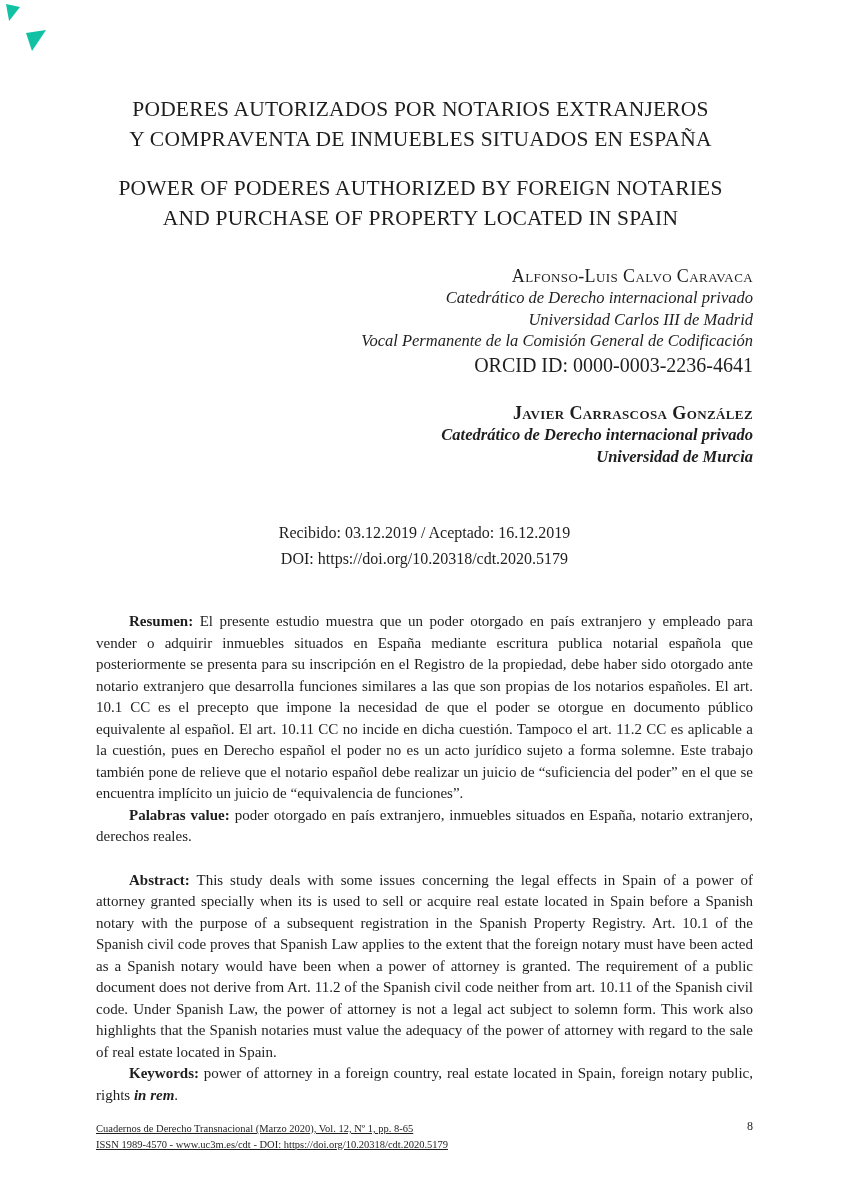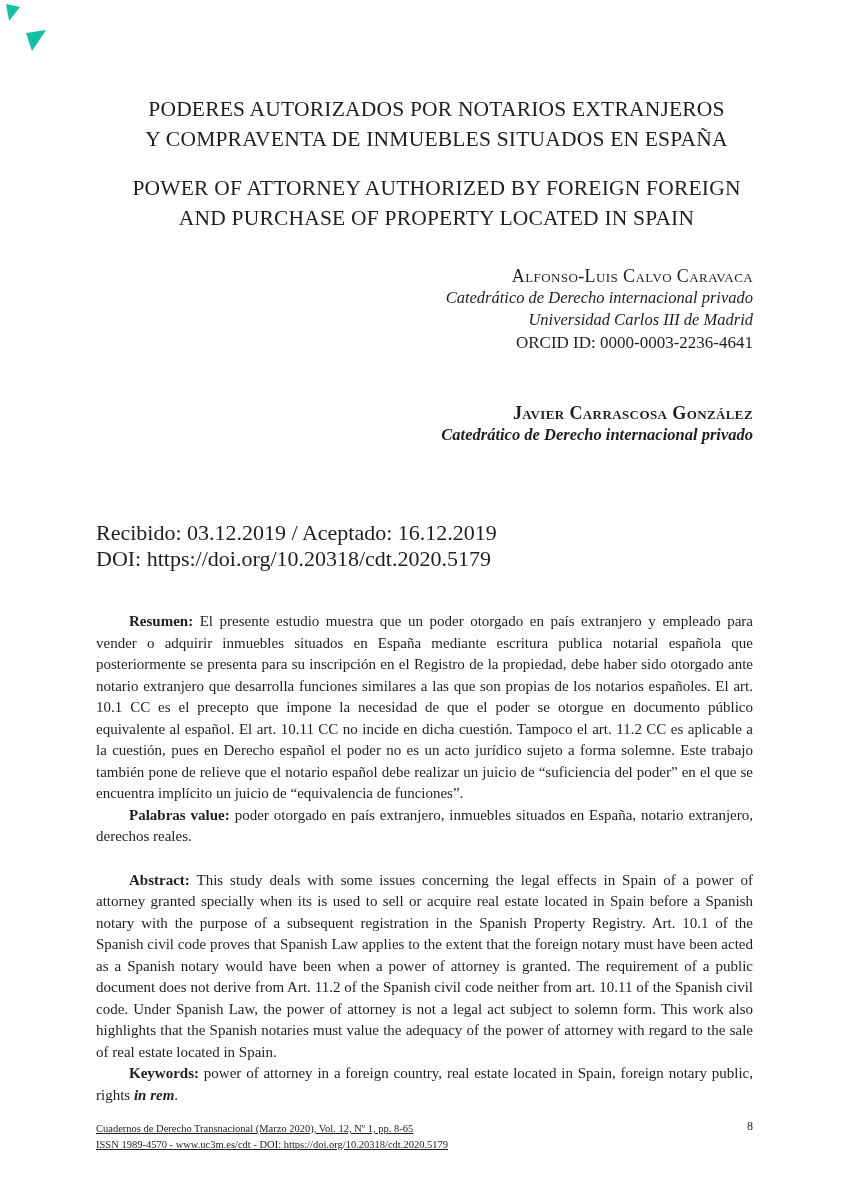--- a/index.html
+++ b/index.html
@@ -12,37 +12,37 @@
     color:var(--text);
   }
 
   
   .corner-marks { position:absolute; left:0; top:0; width:60px; height:62px; }
   .mark { position:absolute; background:var(--accent); }
   .mark1 { left:6px;  top:4px;  width:14px; height:17px; clip-path:polygon(0 0, 100% 18%, 22% 100%); }
   .mark2 { left:26px; top:30px; width:20px; height:21px; clip-path:polygon(0 14%, 100% 0, 30% 100%); }
 
   .title {
-    position:absolute; left:108px; width:657px; text-align:center;
+    position:absolute; left:92px; width:657px; text-align:center;
     font-size:21.5px; line-height:30px; letter-spacing:0.2px; font-weight:400;
     margin:0;
   }
   .title-es { top:94px; }
   .title-en { top:173px; }
 
   .author { position:absolute; left:96px; width:657px; text-align:right; }
   .author-1 { top:265px; }
   .author-2 { top:402px;font-weight:bold; }
   .author .name  { font-variant:small-caps; font-size:18px; line-height:22px; letter-spacing:0.4px; }
   .author .affil { font-style:italic; font-size:16.5px; line-height:21.5px; }
-  .author .orcid { font-size:17px; line-height:22px; margin-top:2px; }
+  .author .orcid { font-size:20px; line-height:22px; margin-top:2px; }
 
   .dates {
     position:absolute; top:520px; left:96px; width:657px;
-    text-align:left; font-size:22px; line-height:25.5px;
+    text-align:center; font-size:16px; line-height:25.5px;
   }
 
   .bodytext {
     position:absolute; top:611px; left:96px; width:657px;
     font-size:15px; line-height:21.55px; text-align:justify;
   }
   .bodytext p { margin:0; text-indent:33px; }
   .bodytext p.spaced { margin-top:21.5px; }
   .bodytext b { font-weight:bold; }
   .italic { font-style:italic;font-weight:bold; }
@@ -65,34 +65,36 @@
     <div class="mark mark1"></div>
     <div class="mark mark2"></div>
   </div>
 
   <h1 class="title title-es">
     <span>PODERES AUTORIZADOS POR NOTARIOS EXTRANJEROS</span><br>
     <span>Y COMPRAVENTA DE INMUEBLES SITUADOS EN ESPAÑA</span>
   </h1>
 
   <h1 class="title title-en">
-    <span>POWER OF ATTORNEY AUTHORIZED BY FOREIGN FOREIGN</span><br>
+    <span>POWER OF PODERES AUTHORIZED BY FOREIGN NOTARIES</span><br>
     <span>AND PURCHASE OF PROPERTY LOCATED IN SPAIN</span>
   </h1>
 
   <div class="author author-1">
     <div class="name">Alfonso-Luis Calvo Caravaca</div>
     <div class="affil">Catedrático de Derecho internacional privado</div>
     <div class="affil">Universidad Carlos III de Madrid</div>
+    <div class="affil">Vocal Permanente de la Comisión General de Codificación</div>
     <div class="orcid">ORCID ID: 0000-0003-2236-4641</div>
   </div>
 
   <div class="author author-2">
     <div class="name">Javier Carrascosa González</div>
     <div class="affil">Catedrático de Derecho internacional privado</div>
+    <div class="affil">Universidad de Murcia</div>
   </div>
 
   <div class="dates">
     <div>Recibido: 03.12.2019 / Aceptado: 16.12.2019</div>
     <div>DOI: https://doi.org/10.20318/cdt.2020.5179</div>
   </div>
 
   <div class="bodytext">
     <p><b>Resumen:</b> <span>El presente estudio muestra que un poder otorgado en país extranjero y empleado para vender o adquirir inmuebles situados en España mediante escritura publica notarial española que posteriormente se presenta para su inscripción en el Registro de la propiedad, debe haber sido otorgado ante notario extranjero que desarrolla funciones similares a las que son propias de los notarios españoles. El art. 10.1 CC es el precepto que impone la necesidad de que el poder se otorgue en documento público equivalente al español. El art. 10.11 CC no incide en dicha cuestión. Tampoco el art. 11.2 CC es aplicable a la cuestión, pues en Derecho español el poder no es un acto jurídico sujeto a forma solemne. Este trabajo también pone de relieve que el notario español debe realizar un juicio de “suficiencia del poder” en el que se encuentra implícito un juicio de “equivalencia de funciones”.</span></p>
     <p><b>Palabras value:</b> <span>poder otorgado en país extranjero, inmuebles situados en España, notario extranjero, derechos reales.</span></p>

